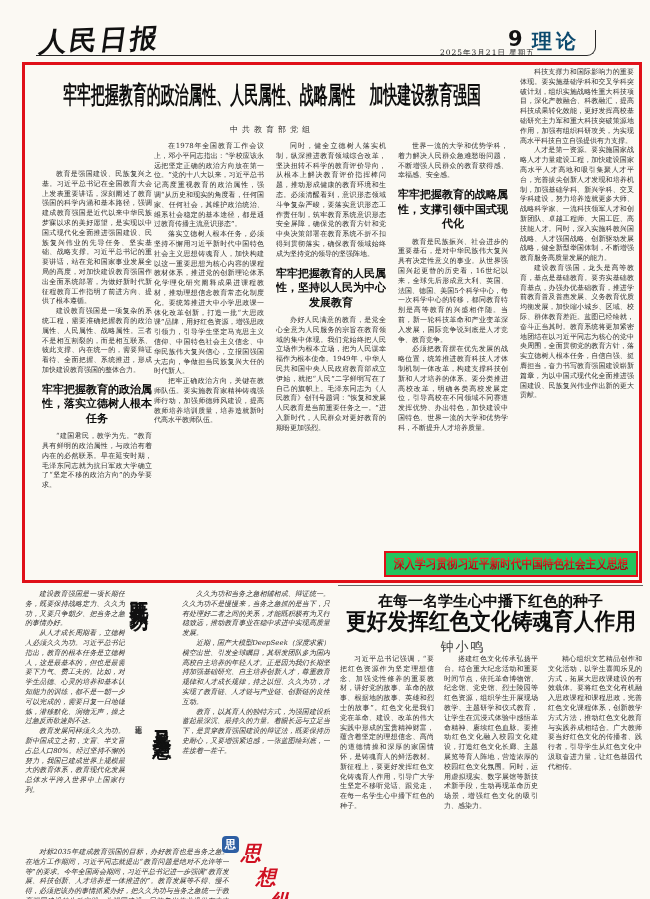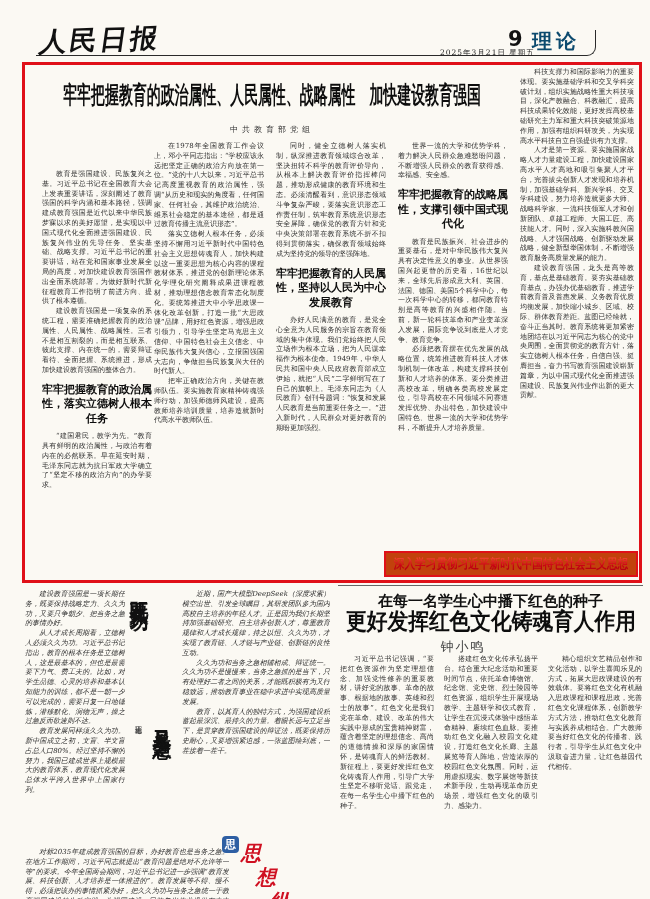--- a/index.html
+++ b/index.html
@@ -42,21 +42,21 @@
   .subhead { font-family:"DejaVu Serif",serif; font-weight:bold; font-size:11px;
     line-height:14.5px; text-align:center; color:#0d0d0d; margin:7px 0 6px 0; }
 
   .col1 { left:42px;  top:142px; width:110px; height:436px;margin-top:28px; }
   .col2 { left:154px; top:142px; width:110px; height:436px; }
   .col3 { left:276px; top:142px; width:110px; height:436px; }
   .col4 { left:398px; top:142px; width:110px; height:404px; }
   .col5 { left:520px; top:68px;  width:114px; height:478px; }
 
   .banner { left:384px; top:551px; width:254px; height:26px;
-    border:2px solid #e01018; background:#c2410c;
+    border:2px solid #e01018; background:#22c55e;
     display:flex; align-items:center; justify-content:center; }
   .banner span { font-family:"DejaVu Sans",sans-serif; font-weight:bold;
     font-size:13px; white-space:nowrap; transform:scaleX(0.82);
     color:#d2000f;
     background:linear-gradient(180deg,#ff5a3c 0%, #c70012 60%, #a80010 100%);
     -webkit-background-clip:text; background-clip:text; -webkit-text-fill-color:transparent; }
 
   
   .essay { font-style:italic; font-family:"DejaVu Serif",serif; }
   .colA { left:25px; top:590px; width:100px; height:258px; }
@@ -167,22 +167,22 @@
       <p>教育发展同样须久久为功。新中国成立之初，文盲、半文盲占总人口80%。经过坚持不懈的努力，我国已建成世界上规模最大的教育体系，教育现代化发展总体水平跨入世界中上国家行列。</p>
     </div>
 </div>
 
 <div class="abs vhead vhead1">既要久久为功</div>
 <div class="abs vhead vhead2">又是当务之急</div>
 <div class="abs vbyline">王彬迪</div>
 
 <div class="abs ncol essay colB">
   <div>
+      <p>久久为功和当务之急相辅相成、辩证统一。久久为功不是慢慢来，当务之急抓的是当下，只有处理好二者之间的关系，才能既积极有为又行稳致远，推动教育事业在稳中求进中实现高质量发展。</p>
       <p>近期，国产大模型DeepSeek（深度求索）横空出世、引发全球瞩目，其研发团队多为国内高校自主培养的年轻人才。正是因为我们长期坚持加强基础研究、自主培养创新人才，尊重教育规律和人才成长规律，持之以恒、久久为功，才实现了教育链、人才链与产业链、创新链的良性互动。</p>
-      <p>久久为功和当务之急相辅相成、辩证统一。久久为功不是慢慢来，当务之急抓的是当下，只有处理好二者之间的关系，才能既积极有为又行稳致远，推动教育事业在稳中求进中实现高质量发展。</p>
       <p>教育，以其育人的独特方式，为强国建设积蓄起最深沉、最持久的力量。着眼长远与立足当下，是贯穿教育强国建设的辩证法，既要保持历史耐心，又要增强紧迫感，一张蓝图绘到底，一茬接着一茬干。</p>
     </div>
 </div>
 
 <div class="abs ncol essay colBot">
   <div>
       <p>对标2035年建成教育强国的目标，办好教育也是当务之急。在地方工作期间，习近平同志就提出“教育问题是绝对不允许等一等”的要求。今年全国两会期间，习近平总书记进一步强调“教育发展、科技创新、人才培养是一体推进的”。教育发展等不得、慢不得，必须把该办的事情抓紧办好，把久久为功与当务之急统一于教育强国建设的生动实践，为强国建设、民族复兴伟业提供有力支撑。</p>
     </div>
 </div>
 

